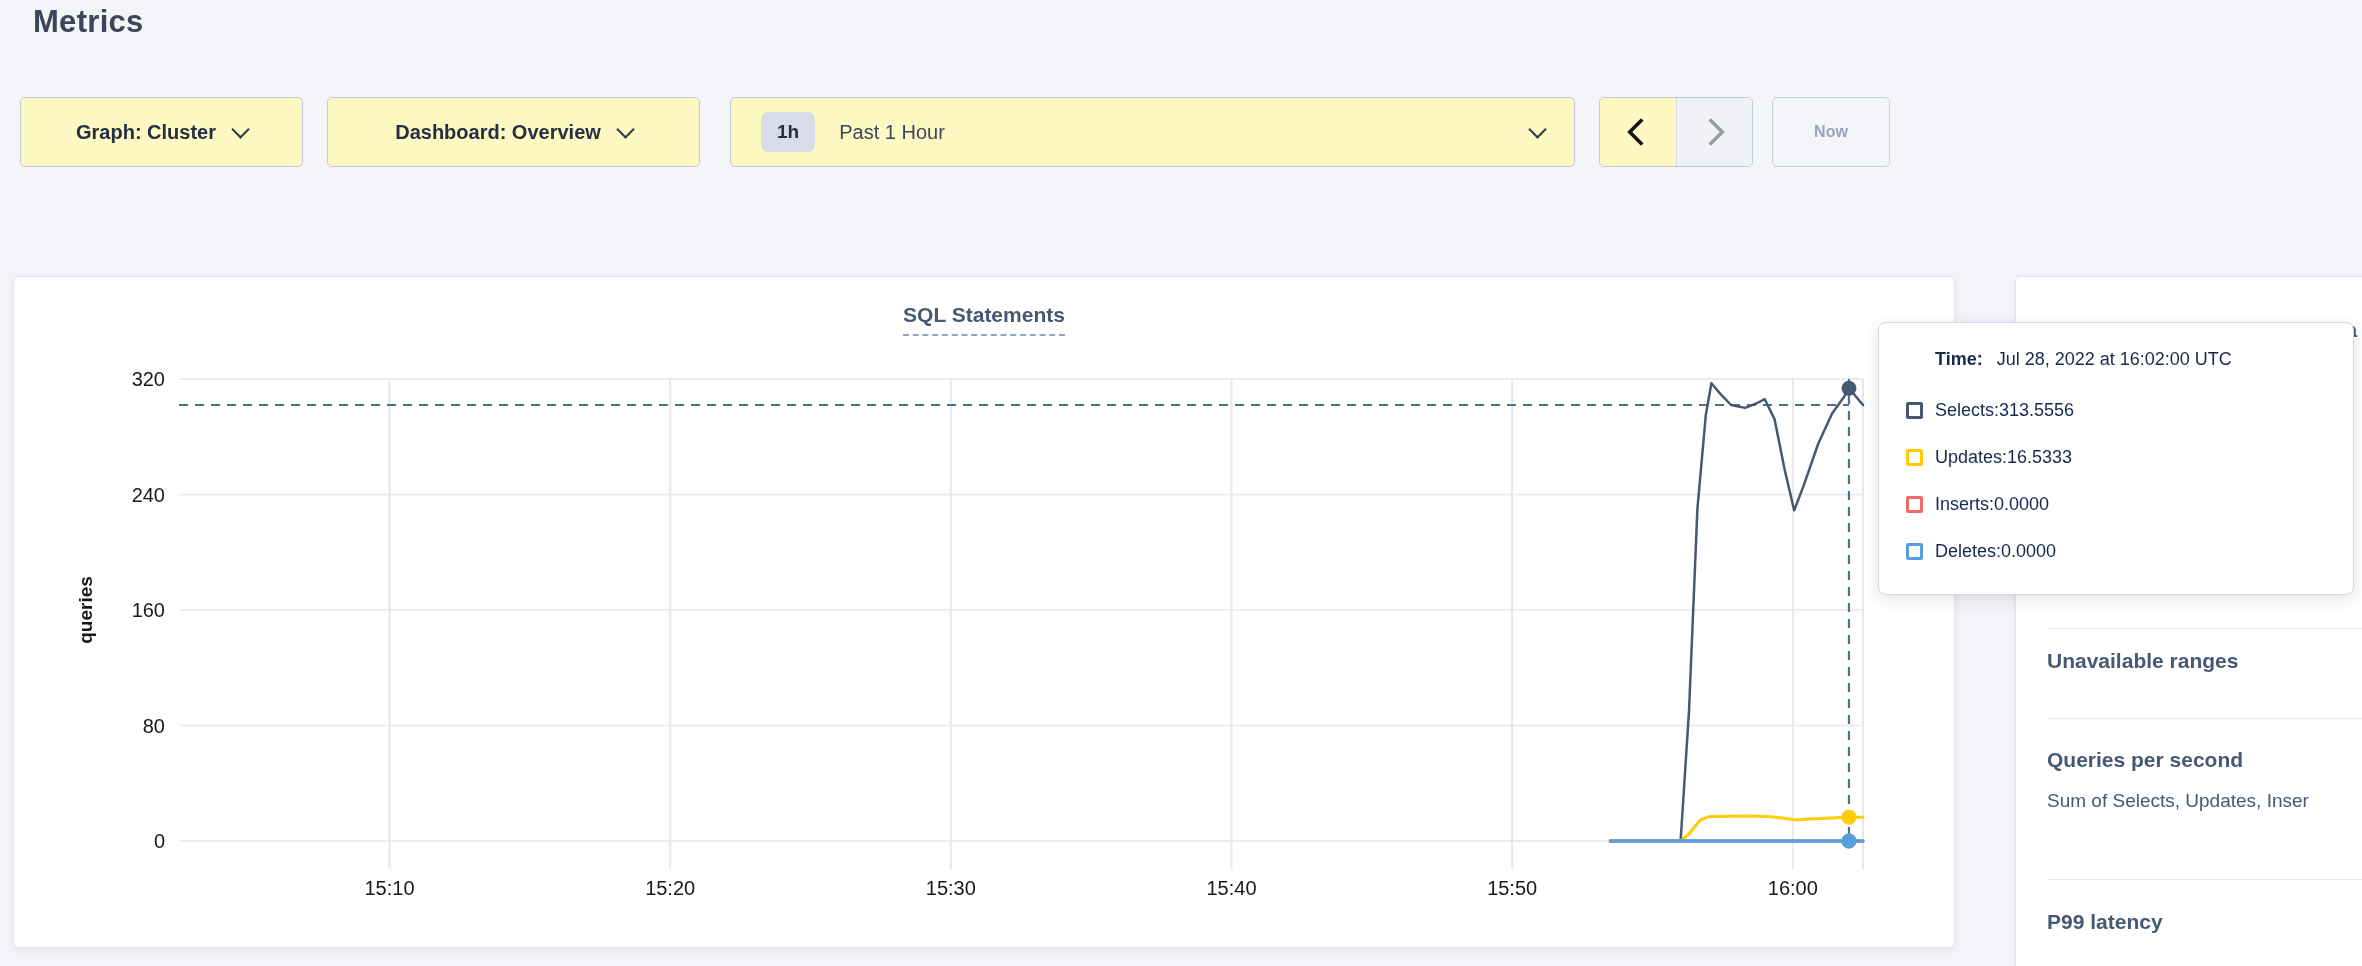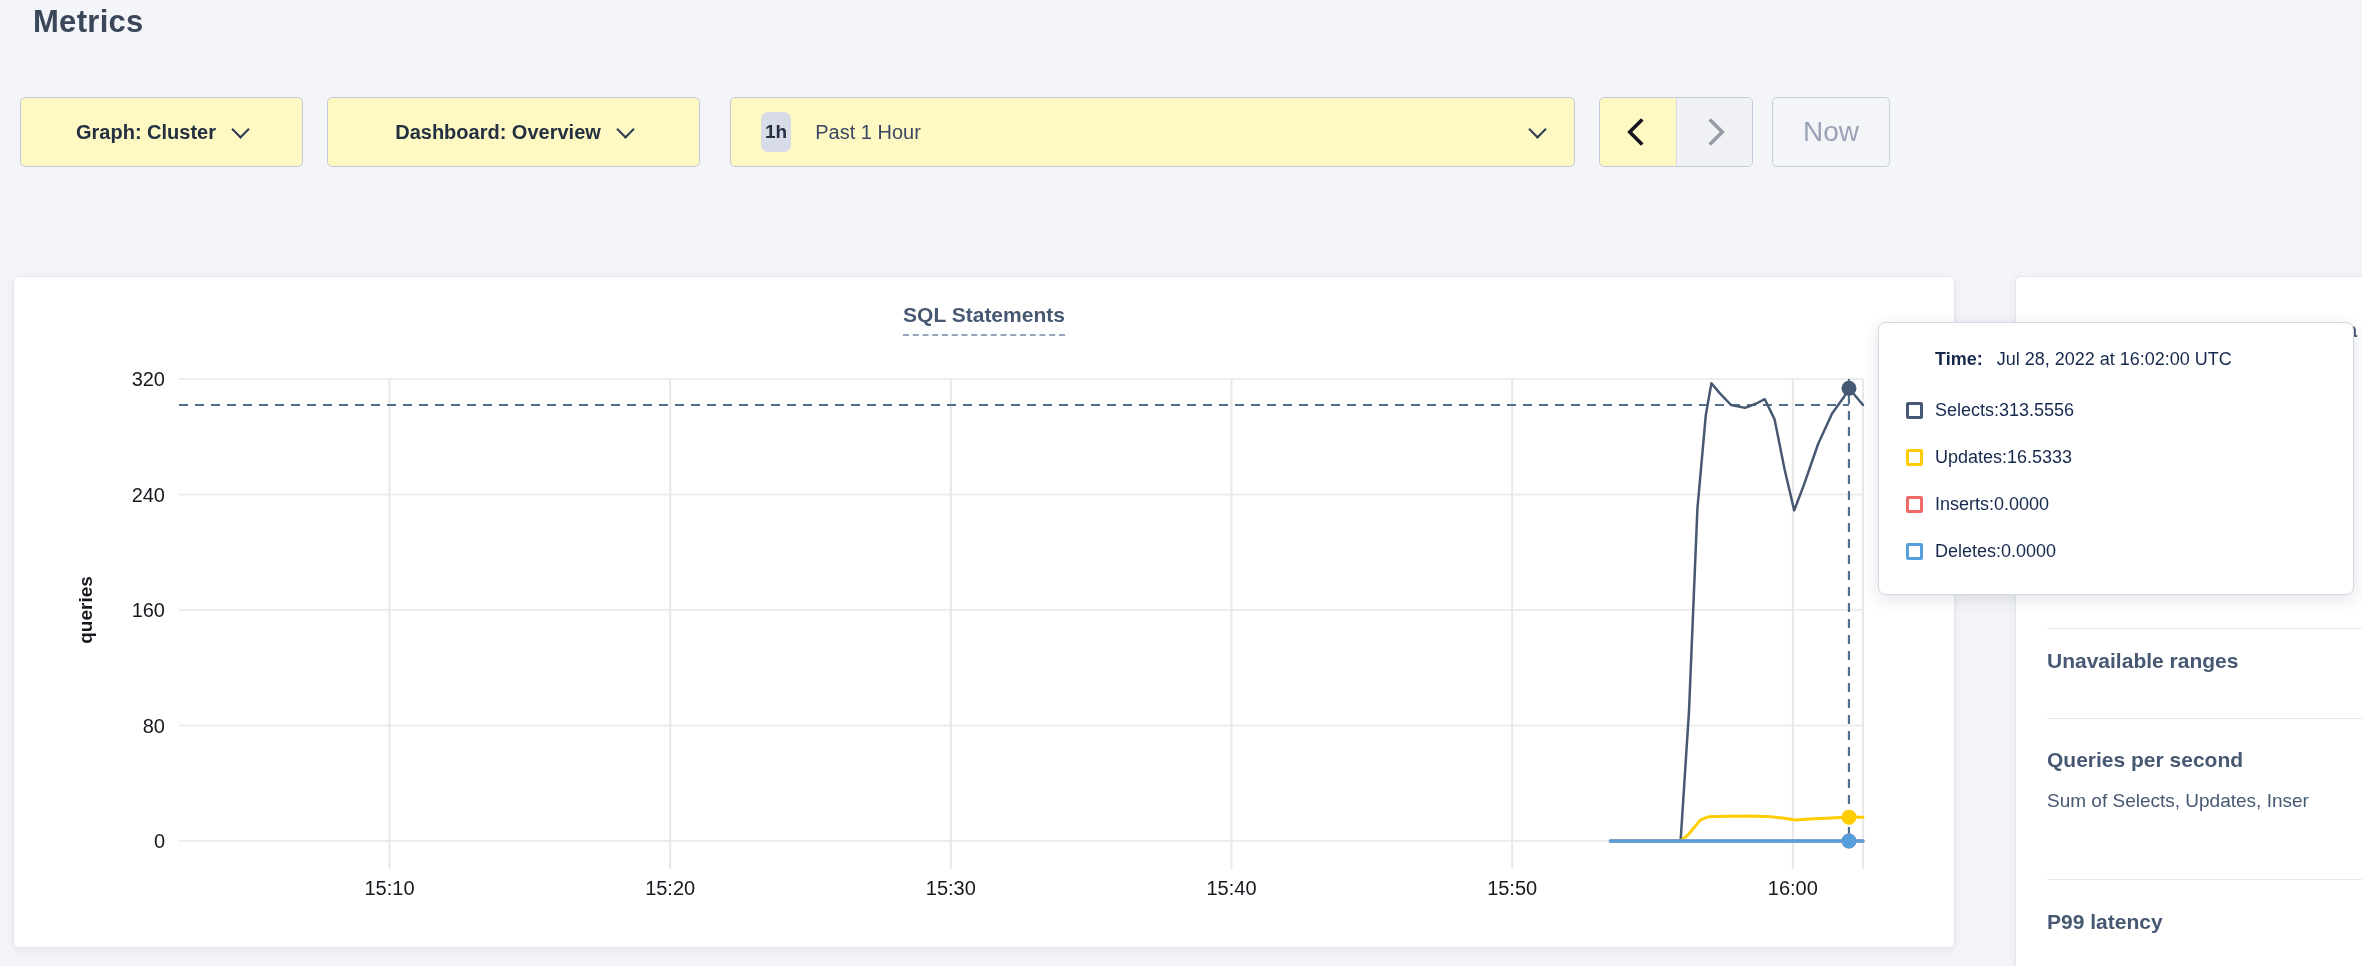--- a/index.html
+++ b/index.html
@@ -16,21 +16,21 @@
   .ctl{
     position:absolute;top:97px;height:70px;box-sizing:border-box;
     background:#fef9c3;border:1px solid #c3c9da;border-radius:5px;
     display:flex;align-items:center;cursor:pointer;
   }
   .ctl-label{font-size:20px;font-weight:bold;color:#242f42;white-space:nowrap}
   #dd-graph{left:20px;width:283px;justify-content:center;gap:18px}
   #dd-dashboard{left:327px;width:373px;justify-content:center;gap:18px}
   #timepicker{left:730px;width:845px;padding:0 30px;gap:24px}
   .badge{
-    background:#d8dce8;border-radius:7px;padding:9px 4px;
+    background:#d8dce8;border-radius:7px;padding:9px 16px;
     font-size:19px;font-weight:bold;color:#242f42;
   }
   .tp-label{font-size:20px;color:#3a4760}
   .tp-chev{margin-left:auto}
   .chev-down{
     display:inline-block;width:11px;height:11px;margin-top:-5px;
     border-right:2.5px solid #2b3950;border-bottom:2.5px solid #2b3950;
     transform:rotate(45deg);
   }
   #arrow-group{left:1599px;width:154px;padding:0;overflow:hidden}
@@ -41,21 +41,21 @@
     border-left:4.5px solid #15171c;border-bottom:4.5px solid #15171c;
     transform:rotate(45deg);margin-left:6px;
   }
   .chev-right{
     display:inline-block;width:16px;height:16px;border-radius:1px;
     border-right:4.5px solid #989ca6;border-top:4.5px solid #989ca6;
     transform:rotate(45deg);margin-right:6px;
   }
   #now-btn{
     left:1772px;width:118px;background:transparent;border:1px solid #c9cede;
-    justify-content:center;font-size:28px;font-weight:normal;color:#9ba3b6;
+    justify-content:center;font-size:16px;font-weight:bold;color:#9ba3b6;
   }
   
   .card{
     position:absolute;background:#fff;
     border:1px solid #e3e6ed;border-radius:5px;
     box-shadow:0 3px 8px rgba(60,75,105,.08);
   }
   #chart-card{left:13px;top:276px;width:1940px;height:670px}
   #sidebar-card{left:2015px;top:276px;width:400px;height:780px}
   .chart-title-wrap{position:absolute;top:26px;left:0;right:0;text-align:center}

